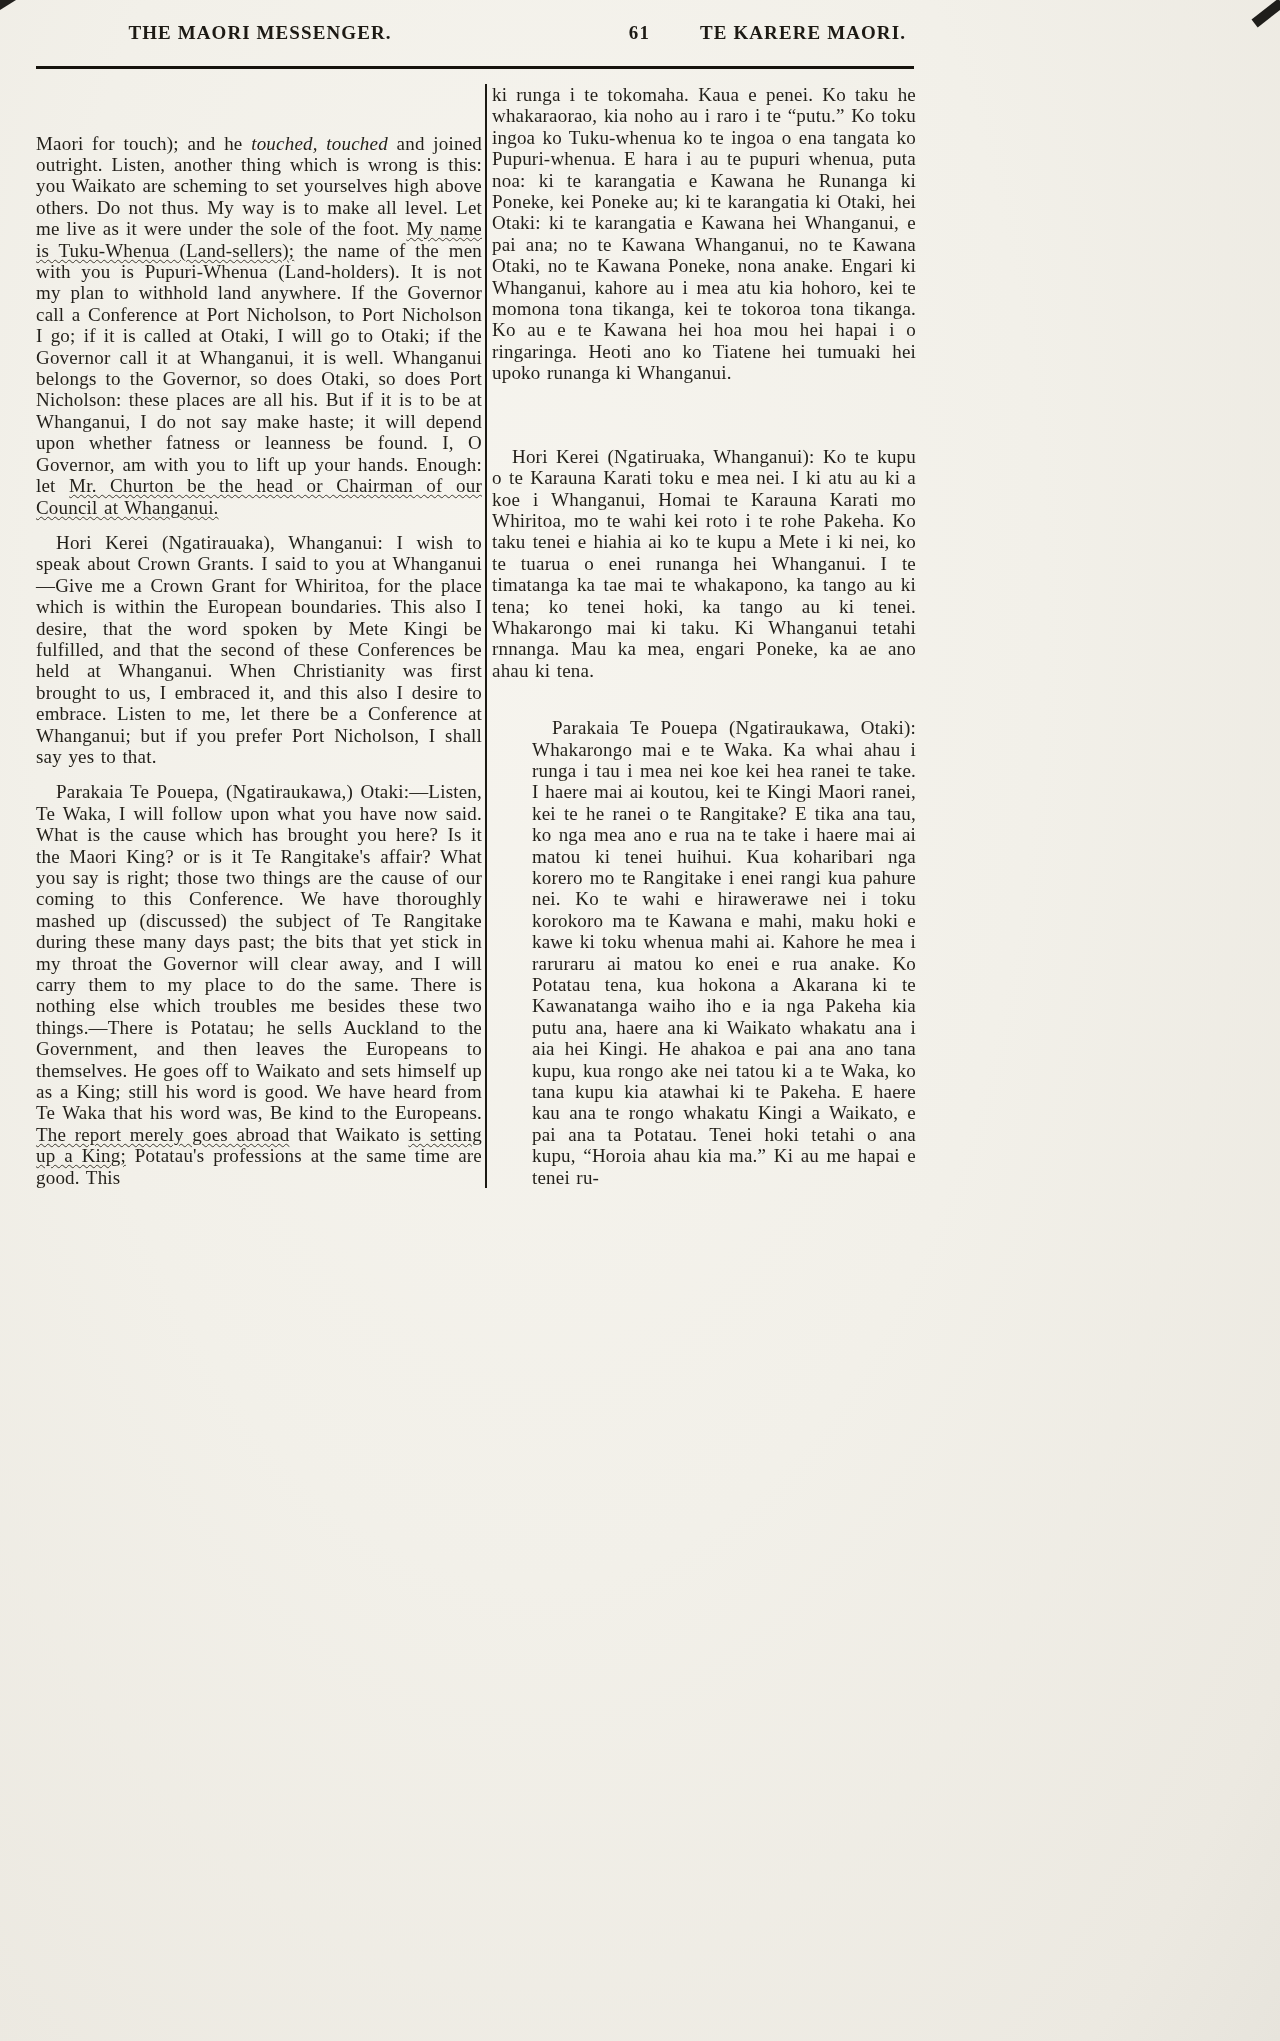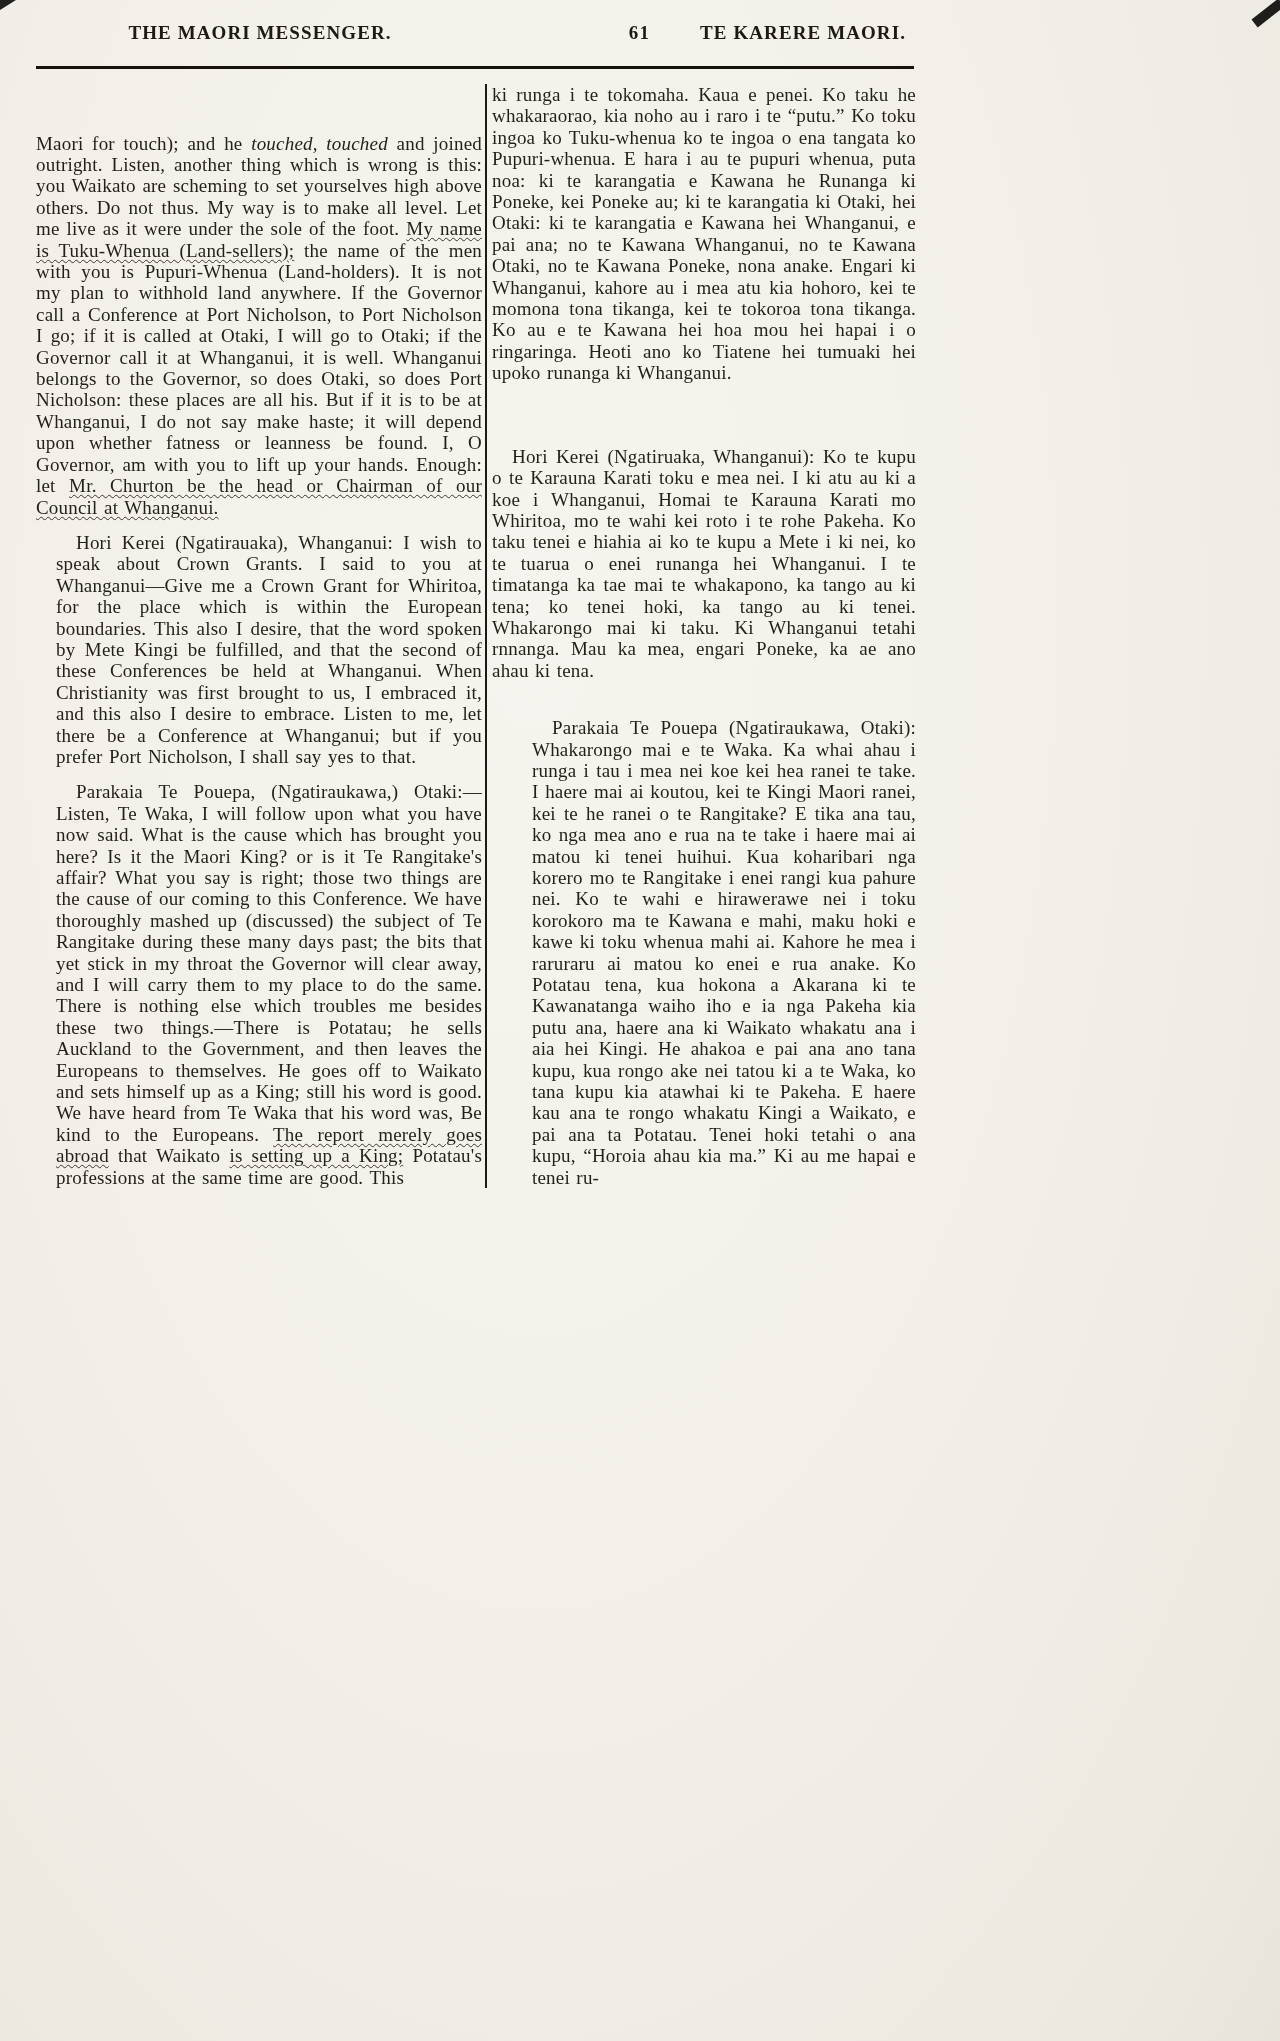--- a/index.html
+++ b/index.html
@@ -51,21 +51,21 @@
   .col-left  { width: 446px; }
   .col-right { width: 424px; }
   .divider {
     width: 2px; background: #1c1a14;
     margin-left: 3px; margin-right: 5px;
     align-self: stretch;
   }
 
   p.para { margin: 0; }
   p.para.indent { text-indent: 20px; }
-  .col-left  p.para + p.para { margin-top: 14px; margin-left: 20px; }
+  .col-left  p.para + p.para { margin-top: 14px; }
   .col-right p.para:nth-child(2) { margin-top: 62px; }
   .col-right p.para:nth-child(3) { margin-top: 36px; margin-left: 40px; }
 
   .it { font-style: italic; }
   .un {
     text-decoration: underline;
     text-decoration-style: wavy;
     text-decoration-thickness: 1.3px;
     text-underline-offset: 2px;
     text-decoration-color: #3b362c;

